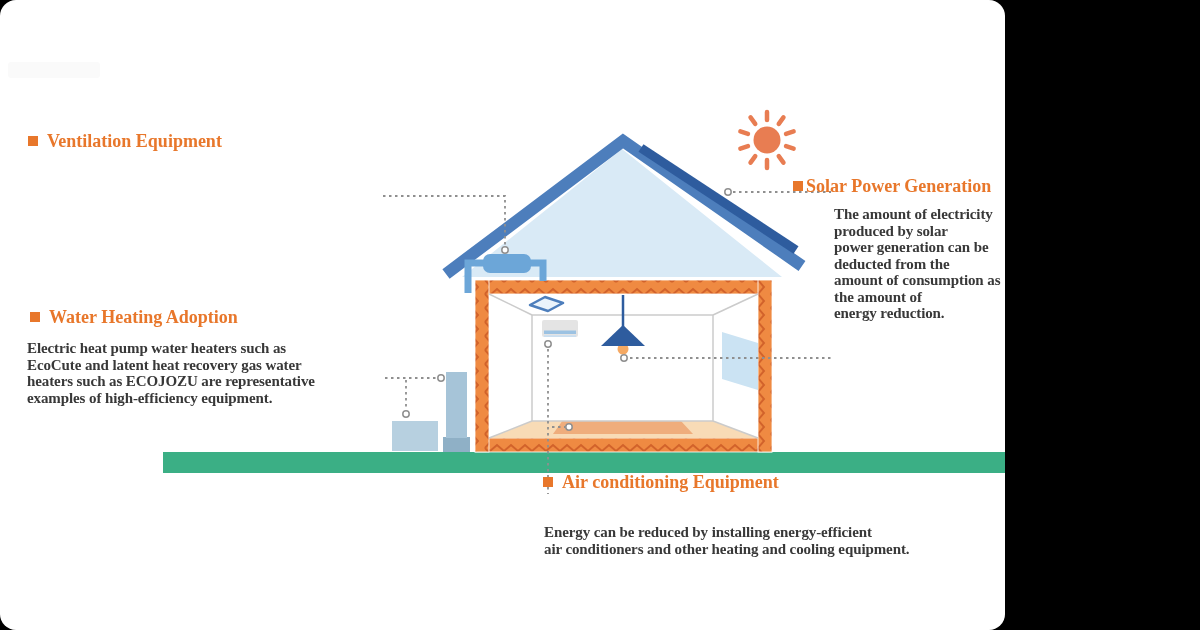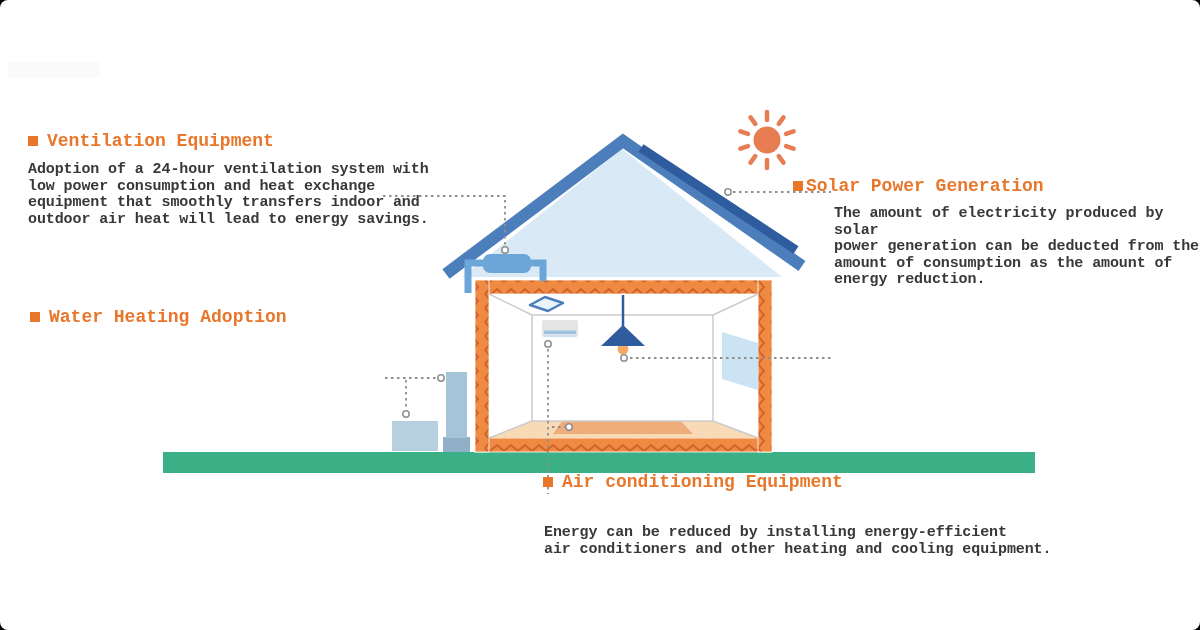--- a/index.html
+++ b/index.html
@@ -1,19 +1,19 @@
 <!DOCTYPE html>
 <html><head>
 <meta charset="utf-8">
 <style>
   html,body{margin:0;padding:0;background:#000;}
   .card{
-    position:relative;width:1200px;height:630px;background:#fff;
-    border-radius:8px;overflow:hidden;
-    font-family:Liberation Mono, monospace;
+    position:relative;width:1005px;height:630px;background:#fff;
+    border-radius:16px;overflow:hidden;
+    font-family:Liberation Serif, serif;
   }
   .svg-layer{position:absolute;left:0;top:0;}
   .section{position:absolute;}
   .heading{display:flex;align-items:center;font-weight:bold;font-size:18px;line-height:20px;color:var(--orange,#E8772B);white-space:nowrap;}
   .bullet{width:10px;height:10px;background:var(--orange,#E8772B);display:inline-block;flex:0 0 auto;}
   .bullet.wide{margin-right:9px;}
   .bullet.tight{margin-right:3px;}
   .body-text{
     position:absolute;font-weight:bold;font-size:15px;line-height:16.5px;
     color:var(--ink,#383838);white-space:pre-line;letter-spacing:-0.1px;
@@ -124,29 +124,29 @@
       <circle cx="569" cy="427" r="3.2"></circle>
       <circle cx="441" cy="378" r="3.2"></circle>
       <circle cx="406" cy="414" r="3.2"></circle>
     </g>
   </svg>
 
   <div class="section heading" style="left:28px;top:131px;">
     <span class="bullet wide"></span>
     <span>Ventilation Equipment</span>
   </div>
-  <div class="body-text" style="left:28px;top:162px;">Adoption of a 24-hour ventilation system with
-low power consumption and heat exchange
-equipment that smoothly transfers indoor and
-outdoor air heat will lead to energy savings.</div>
 
   <div class="section heading" style="left:30px;top:307px;">
     <span class="bullet wide"></span>
     <span>Water Heating Adoption</span>
   </div>
+  <div class="body-text" style="left:27px;top:340px;">Electric heat pump water heaters such as
+EcoCute and latent heat recovery gas water
+heaters such as ECOJOZU are representative
+examples of high-efficiency equipment.</div>
 
   <div class="section heading" style="left:793px;top:176px;">
     <span class="bullet tight"></span>
     <span>Solar Power Generation</span>
   </div>
   <div class="body-text" style="left:834px;top:206px;">The amount of electricity produced by solar
 power generation can be deducted from the
 amount of consumption as the amount of
 energy reduction.</div>
 

